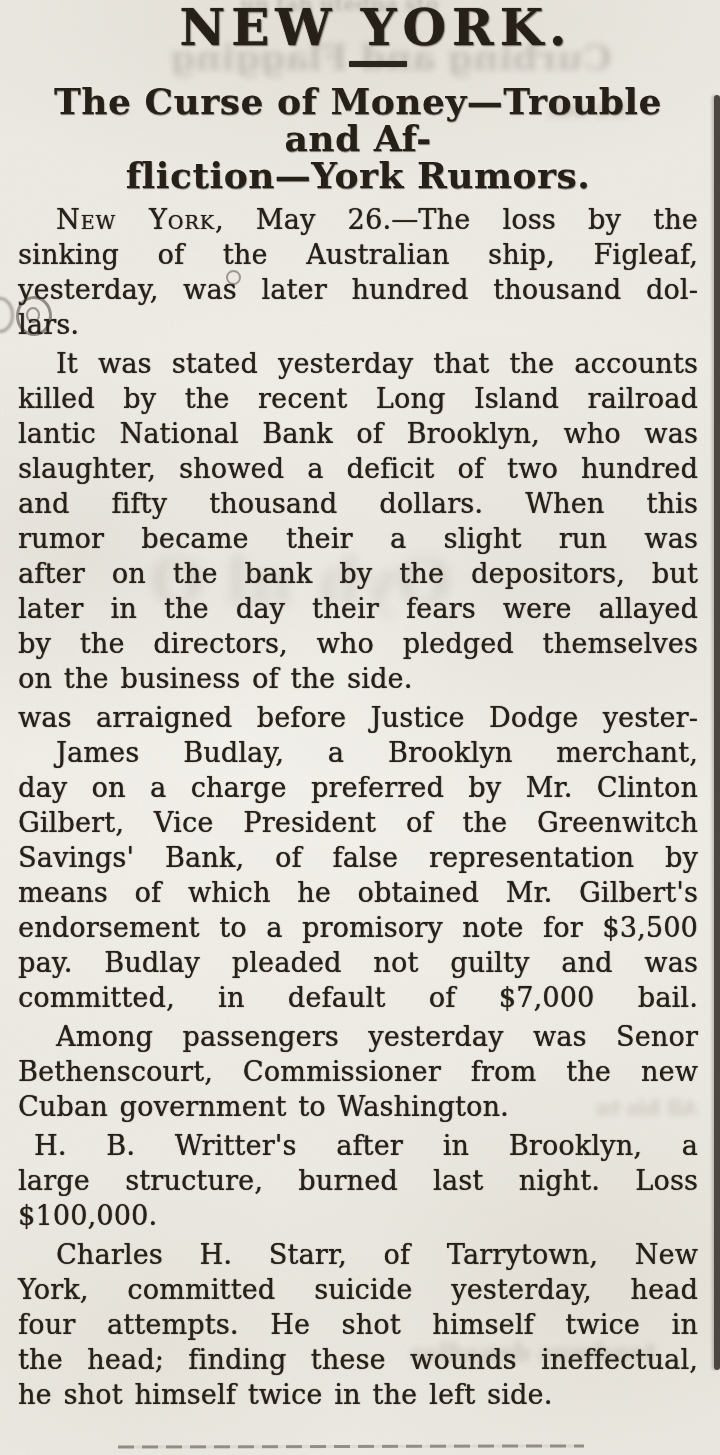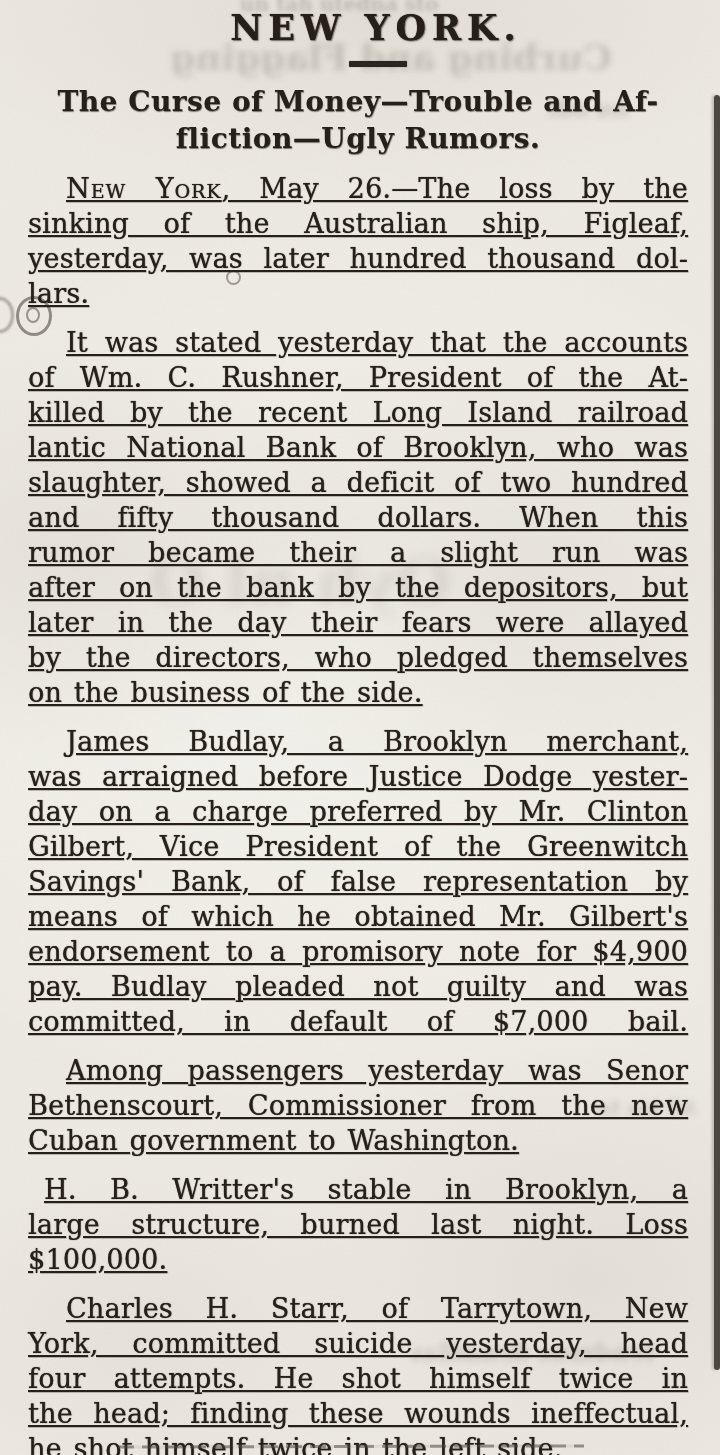--- a/index.html
+++ b/index.html
@@ -21,36 +21,36 @@
       radial-gradient(ellipse 380px 260px at 20% 92%, rgba(196,189,176,0.18), transparent 70%),
       radial-gradient(ellipse 720px 560px at 48% 46%, rgba(255,255,251,0.45), transparent 82%);
   }
   .noise { position:absolute; inset:0; opacity:.5; pointer-events:none; }
 
   
   .column { position:absolute; left:14px; top:0; width:688px; }
 
   .masthead-title {
     margin-top:6px; text-align:center; transform:translateX(18px);
-    font-size:35px; line-height:43px; font-weight:bold; letter-spacing:6px;
+    font-size:50px; line-height:43px; font-weight:bold; letter-spacing:6px;
     text-shadow:1px 1px 1.5px rgba(30,25,18,0.55), 0 0 1px rgba(30,25,18,0.8);
   }
   .headline-rule {
     width:58px; height:6px; background:#2b2620; margin:12px auto 0;
     transform:translateX(20px); border-radius:1px;
     box-shadow:0 0 1px rgba(30,25,18,0.7);
   }
   .subheadline {
     margin-top:16px; text-align:center; font-weight:bold;
-    font-size:28px; line-height:37px; letter-spacing:0.5px;
+    font-size:36px; line-height:37px; letter-spacing:0.5px;
     text-shadow:0.5px 0.5px 1px rgba(30,25,18,0.55);
   }
 
   .article-body { margin-top:8px; }
-  .para { margin:14px;text-decoration:underline; }
+  .para { margin:4px; }
   .line {
     font-size:27px; line-height:35px; letter-spacing:0.2px; word-spacing:3px;
     text-align:justify; text-align-last:justify; text-justify:inter-word;
     white-space:normal;
     text-shadow:0.4px 0.4px 0.8px rgba(38,31,23,0.65), 0 0 1px rgba(38,31,23,0.4);
   }
   .line.first { text-indent:38px; }
   .article-body .para:nth-child(5) .line.first { text-indent:16px; }
   .line.last { text-align-last:left; }
   .line.last.stretch { text-align-last:justify; }
@@ -124,60 +124,59 @@
 
   <div class="ink-ring"></div>
   <div class="edge-arc"></div>
   <div class="speck"></div>
 
   <div class="column">
     <div class="masthead-title">NEW YORK.</div>
     <div class="headline-rule"></div>
     <div class="subheadline">
       <div>The Curse of Money—Trouble and Af-</div>
-      <div>fliction—Ugly Rumors.</div>
+      <div>fliction—York Rumors.</div>
     </div>
     <div class="article-body">
         <div class="para">
           <div class="line first"><span class="smallcaps">New York</span><span>, May 26.—The loss by the</span></div>
           <div class="line">sinking of the Australian ship, Figleaf,</div>
           <div class="line">yesterday, was later hundred thousand dol-</div>
           <div class="line last">lars.</div>
         </div>
         <div class="para">
           <div class="line first">It was stated yesterday that the accounts</div>
-          <div class="line">of Wm. C. Rushner, President of the At-</div>
           <div class="line">killed by the recent Long Island railroad</div>
           <div class="line">lantic National Bank of Brooklyn, who was</div>
           <div class="line">slaughter, showed a deficit of two hundred</div>
           <div class="line">and fifty thousand dollars.  When this</div>
           <div class="line">rumor became their a slight run was</div>
           <div class="line">after on the bank by the depositors, but</div>
           <div class="line">later in the day their fears were allayed</div>
           <div class="line">by the directors, who pledged themselves</div>
           <div class="line last">on the business of the side.</div>
         </div>
         <div class="para">
+          <div class="line">was arraigned before Justice Dodge yester-</div>
           <div class="line first">James Budlay, a Brooklyn merchant,</div>
-          <div class="line">was arraigned before Justice Dodge yester-</div>
           <div class="line">day on a charge preferred by Mr. Clinton</div>
           <div class="line">Gilbert, Vice President of the Greenwitch</div>
           <div class="line">Savings' Bank, of false representation by</div>
           <div class="line">means of which he obtained Mr. Gilbert's</div>
-          <div class="line">endorsement to a promisory note for $4,900</div>
+          <div class="line">endorsement to a promisory note for $3,500</div>
           <div class="line">pay.  Budlay pleaded not guilty and was</div>
           <div class="line last stretch">committed, in default of $7,000 bail.</div>
         </div>
         <div class="para">
           <div class="line first">Among passengers yesterday was Senor</div>
           <div class="line">Bethenscourt, Commissioner from the new</div>
           <div class="line last">Cuban government to Washington.</div>
         </div>
         <div class="para">
-          <div class="line first">H. B. Writter's stable in Brooklyn, a</div>
+          <div class="line first">H. B. Writter's after in Brooklyn, a</div>
           <div class="line">large structure, burned last night.  Loss</div>
           <div class="line last">$100,000.</div>
         </div>
         <div class="para">
           <div class="line first">Charles H. Starr, of Tarrytown, New</div>
           <div class="line">York, committed suicide yesterday, head</div>
           <div class="line">four attempts.  He shot himself twice in</div>
           <div class="line">the head; finding these wounds ineffectual,</div>
           <div class="line last">he shot himself twice in the left side.</div>
         </div>

